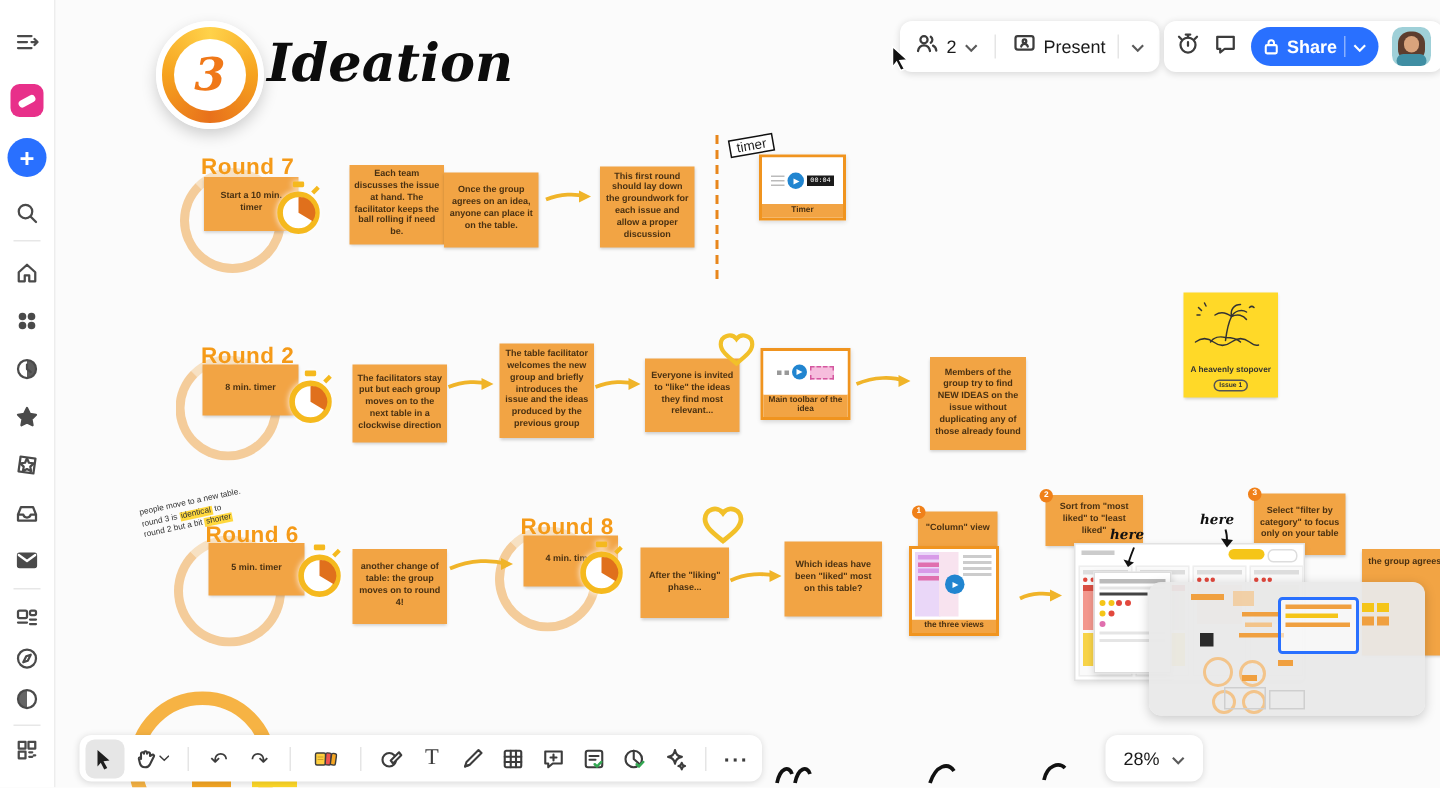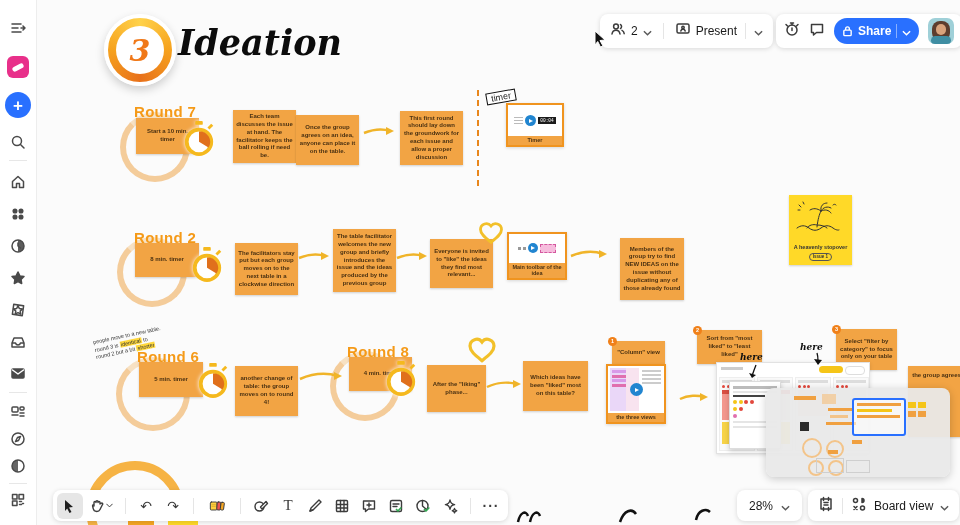--- a/index.html
+++ b/index.html
@@ -589,33 +589,14 @@
     <span class="vdiv"></span>
     <span class="tbtn glyph" style="letter-spacing:1px;font-weight:bold;">···</span>
   </div>
 
   <div class="card" style="left:737px;top:490px;height:31px;padding:0 12px;gap:8px;z-index:30;">
     <span class="lbl">28%</span>
     <span class="chev"><svg viewBox="0 0 10 6">
           <path d="M1 1l4 4 4-4"></path>
         </svg></span>
   </div>
-  <div class="card" style="left:808px;top:490px;height:31px;padding:0 10px;gap:7px;z-index:30;">
-    <span class="ui-ic">
-      <svg viewBox="0 0 16 16">
-          <rect x="3" y="3" width="10" height="10"></rect>
-          <path d="M5.5 1.5v3M10.5 1.5v3M5.5 11.5v3M10.5 11.5v3M6 6.5h4M6 9h4"></path>
-        </svg></span>
-    <span class="vdiv" style="margin:0 1px;"></span>
-    <span class="ui-ic">
-      <svg viewBox="0 0 16 16">
-          <circle cx="4.5" cy="4.5" r="2"></circle>
-          <path d="M11 2.5a2 2 0 0 1 0 4z" fill="#3c3c3c"></path>
-          <path d="M3 10.5l3 3M6 10.5l-3 3"></path>
-          <circle cx="11.5" cy="12" r="2"></circle>
-        </svg></span>
-    <span class="lbl">Board view</span>
-    <span class="chev"><svg viewBox="0 0 10 6">
-          <path d="M1 1l4 4 4-4"></path>
-        </svg></span>
-  </div>
 
 </div>
 
 </body></html>

